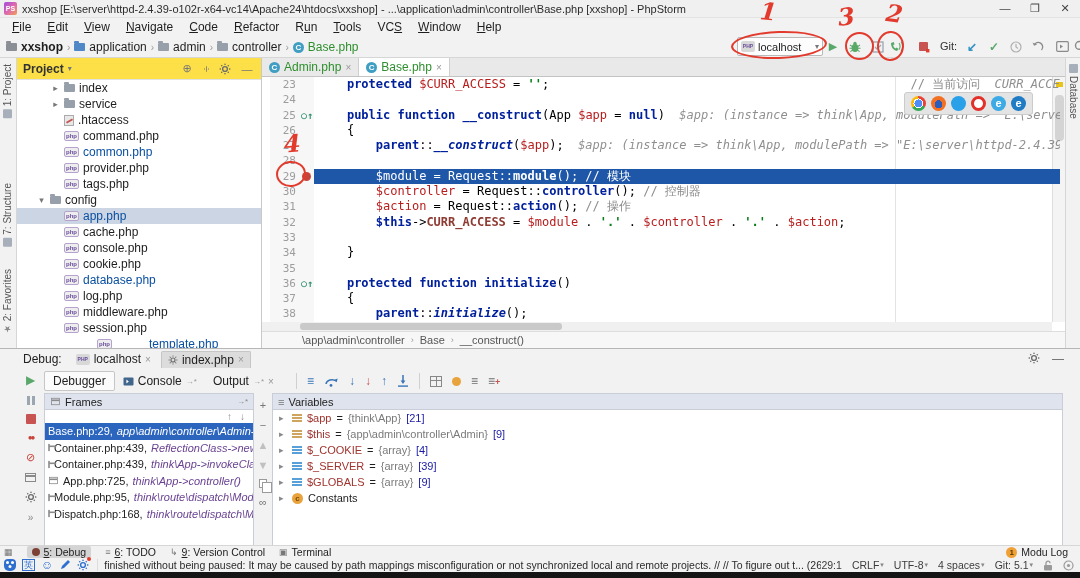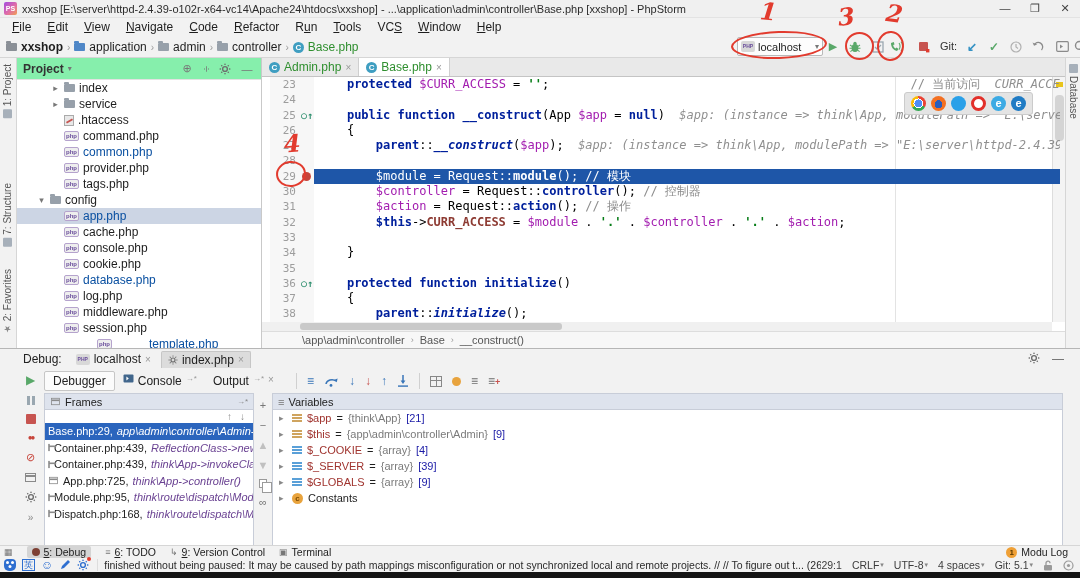--- a/index.html
+++ b/index.html
@@ -44,21 +44,21 @@
   .main { position:absolute; left:0; top:58px; width:1080px; height:290px; }
   .strip { position:absolute; top:0; bottom:0; background:#f2f2f2; font-size:10px; color:#555; }
   .strip-left { left:0; width:17px; border-right:1px solid #d6d6d6; }
   .strip-right { right:0; width:15px; border-left:1px solid #d6d6d6; }
   .vlabel { writing-mode:vertical-rl; transform:rotate(180deg); display:flex; align-items:center; gap:3px; margin:6px 2px; }
   .vlabel-r { writing-mode:vertical-rl; display:flex; align-items:center; gap:3px; margin:6px 2px; }
   .mini-sq { width:9px; height:9px; background:#a7b0ba; border-radius:1px; display:inline-block; }
 
   
   .project { position:absolute; left:17px; top:0; width:245px; height:290px; background:#fff; border-right:1px solid #c9c9c9; overflow:hidden; }
-  .proj-header { height:22px; background:#86efac; border-bottom:1px solid #e2e2e2; display:flex; align-items:center; font-size:12px; padding:0 6px; gap:4px; }
+  .proj-header { height:22px; background:#fde047; border-bottom:1px solid #e2e2e2; display:flex; align-items:center; font-size:12px; padding:0 6px; gap:4px; }
   .proj-header .ttl { font-weight:bold; color:#333; }
   .proj-header .hdr-ic { margin-left:auto; }
   .hdr-ic, .hdr-ic2 { color:#777; font-size:11px; width:16px; text-align:center; }
   .tree { font-size:12px; }
   .tree-row { height:16px; display:flex; align-items:center; gap:4px; white-space:nowrap; }
   .tree-row.sel { background:#ccd5e4; }
   .tree-row .chev { width:9px; color:#777; font-size:9px; text-align:center; }
   .tree-row.mod .lbl { color:#0a50a1; }
   .ic-php { width:15px; height:10px; background:#eee; border:1px solid #b5a3cd; border-radius:2px; color:#6a4e9c; font-size:6px; font-weight:bold; text-align:center; line-height:8px; display:inline-block; }
   .ic-hta { width:10px; height:11px; background:#e8e8e8; border:1px solid #aaa; position:relative; display:inline-block; }
@@ -73,21 +73,21 @@
   .code-area { position:absolute; left:8px; top:19px; width:790px; height:245px; overflow:hidden; font-family:"DejaVu Sans Mono",monospace; font-size:12px; }
   .margin-line { position:absolute; left:625px; top:0; bottom:0; width:1px; background:#e3e3e3; }
   .line { height:15.3px; line-height:15.3px; display:flex; white-space:pre; }
   .gn { width:30px; text-align:right; padding-right:4px; color:#9d9d9d; font-size:11px; background:#f7f7f7; flex:none; }
   .gi { width:14px; flex:none; background:#f7f7f7; position:relative; }
   .bp { position:absolute; left:2px; top:3px; width:9px; height:9px; border-radius:50%; background:#c7443a; }
   .ov { position:absolute; left:1px; top:0; color:#2e8f6e; font-size:10px; font-weight:bold; }
   .ct { flex:1; padding-left:4px; position:relative; z-index:1; }
   .line.hl .ct { background:#1e56a8; }
   .line.hl .ct span { color:#fff !important; }
-  .c-k { color:#00209c; font-weight:bold; } .c-v { color:#a21caf; }
+  .c-k { color:#00209c; font-weight:bold; } .c-v { color:#b91c1c; }
   .c-f { color:#00209c; font-weight:bold; } .c-fi { color:#00209c; font-weight:bold; font-style:italic; }
   .c-s { color:#067d17; font-weight:bold; } .c-c { color:#8c8c8c; }
   .c-h { color:#8f8f8f; font-style:italic; } .c-m { color:#8d3a32; font-weight:bold; }
   .c-cl { color:#000; } .c-n { color:#000; }
   .vscroll { position:absolute; right:0; top:19px; width:13px; height:245px; background:#f4f4f4; border-left:1px solid #ddd; }
   .vmark { position:absolute; left:3px; top:5px; width:7px; height:5px; background:#e8c41b; }
   .vthumb { position:absolute; left:2px; top:18px; width:9px; height:46px; background:#d4d4d4; border-radius:4px; }
   .browsers { position:absolute; right:32px; top:34px; background:#e4e4e4; border:1px solid #cbcbcb; border-radius:3px; padding:3px 6px; display:flex; gap:5px; align-items:center; z-index:5; }
   .br { width:15px; height:15px; border-radius:50%; font-size:11px; font-weight:bold; text-align:center; line-height:15px; color:#fff; }
   .br-chrome { background:radial-gradient(circle at 50% 50%, #4e8df5 0 4px, #fff 4px 5px, transparent 5px), conic-gradient(#ea4335 0 33%, #34a853 33% 66%, #fbbc05 66% 100%); }
@@ -102,21 +102,21 @@
 
   
   .debug { position:absolute; left:0; top:348px; width:1080px; height:197px; background:#f2f2f2; border-top:1px solid #b6b6b6; }
   .dbg-head { position:absolute; left:17px; top:0; width:1063px; height:20px; display:flex; align-items:center; font-size:12px; gap:2px; padding-left:6px; }
   .dbg-label { margin-right:6px; color:#222; }
   .dbg-tab { display:flex; align-items:center; gap:4px; padding:1px 6px; }
   .dbg-tab.shaded { background:#dcdcdc; border:1px solid #c6c6c6; border-bottom:none; border-radius:2px 2px 0 0; }
   .dbg-tab .close { color:#999; font-size:10px; }
   .dbg-head-right { margin-left:auto; display:flex; gap:12px; padding-right:16px; color:#666; }
   .dbg-views { position:absolute; left:44px; top:20px; height:24px; display:flex; align-items:center; font-size:12px; }
-  .view-tab { padding:2px 8px; display:flex; gap:4px; color:#222; }
+  .view-tab { padding:2px 8px; display:flex; align-items:center; gap:4px; color:#222; }
   .view-tab.active { background:#fbfbfb; border:1px solid #c6c6c6; border-radius:2px; }
   .float-mark { font-size:8px; color:#999; }
   .step-icons { display:flex; align-items:center; gap:10px; margin-left:14px; }
   .sep-v { width:1px; height:16px; background:#d0d0d0; }
   .si { font-size:12px; font-weight:bold; }
   .si-blue { color:#3875b8; } .si-red { color:#c75450; }
   .calc { width:12px; height:11px; border:1px solid #888; background:linear-gradient(#888,#888) 0 3px/12px 1px no-repeat, linear-gradient(#888,#888) 5px 0/1px 11px no-repeat; }
   .dot-orange { width:9px; height:9px; border-radius:50%; background:#e8a33d; display:inline-block; }
   .dbg-leftcol { position:absolute; left:17px; top:20px; width:27px; bottom:0; display:flex; flex-direction:column; align-items:center; gap:9px; padding-top:4px; color:#888; }
   .pause-ic { width:8px; height:9px; border-left:3px solid #9aa7b0; border-right:3px solid #9aa7b0; }

